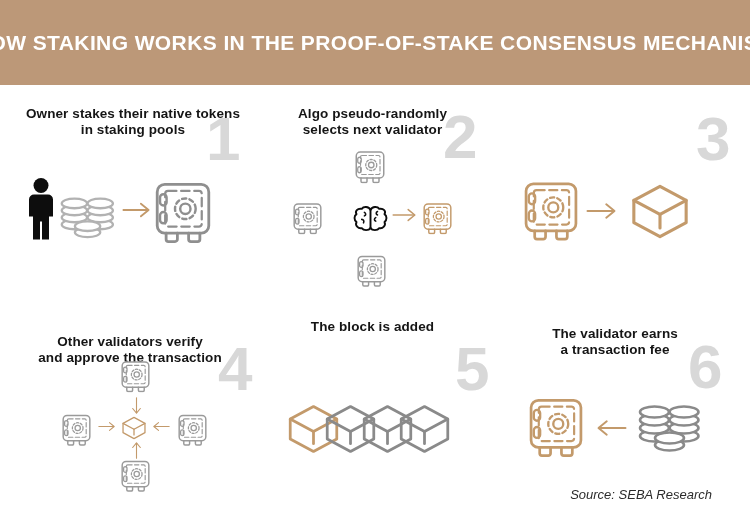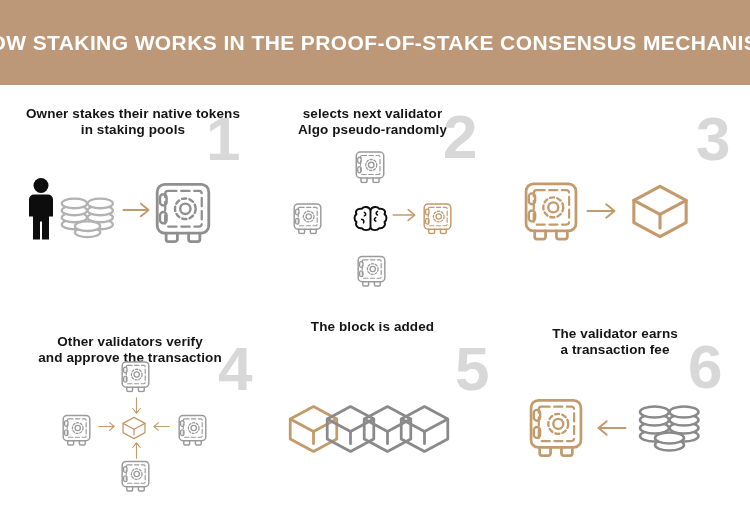--- a/index.html
+++ b/index.html
@@ -128,22 +128,22 @@
         <use href="#sym-arrow"></use>
       </svg>
     </span>
   <span class="icon c-gmid" style="left:153px; top:181px; width:60px; height:63px;">
     <svg viewBox="0 0 64 66">
         <use href="#sym-safe"></use>
       </svg>
     </span>
 
   <div class="cap" style="left:255px; top:106px; width:235px;">
+    <div>Algo pseudo-randomly</div>
     <div>selects next validator</div>
-    <div>Algo pseudo-randomly</div>
   </div>
   <div class="num" style="left:443px; top:112px;">2</div>
   <span class="icon c-gray" style="left:354px; top:150px; width:32px; height:34px;">
     <svg viewBox="0 0 64 66">
         <use href="#sym-safe"></use>
       </svg>
     </span>
   <span class="icon c-gray" style="left:292px; top:202px; width:31px; height:33px;">
     <svg viewBox="0 0 64 66">
         <use href="#sym-safe"></use>
@@ -279,14 +279,17 @@
     <svg viewBox="0 0 40 24">
         <use href="#sym-arrow"></use>
       </svg>
     </span>
   <span class="icon c-gdark" style="left:638px; top:402px; width:64px; height:51px;">
     <svg viewBox="0 0 64 50">
         <use href="#sym-coins"></use>
       </svg>
     </span>
 
+  <div class="source">
+    <span>Source: SEBA Research</span>
+  </div>
 
 </div>
 
 </body></html>

